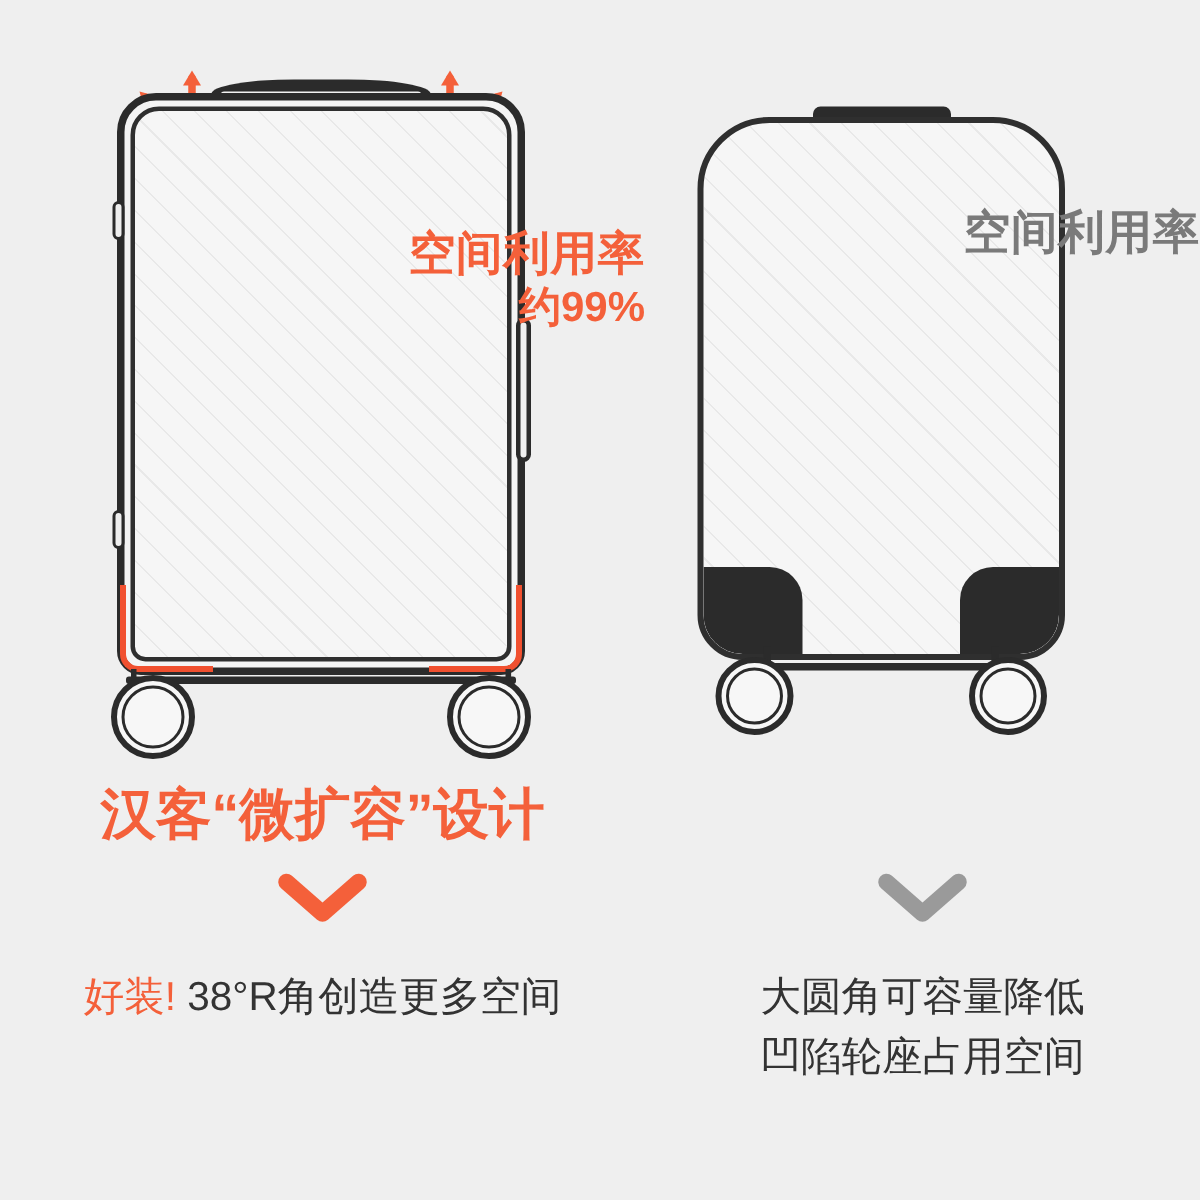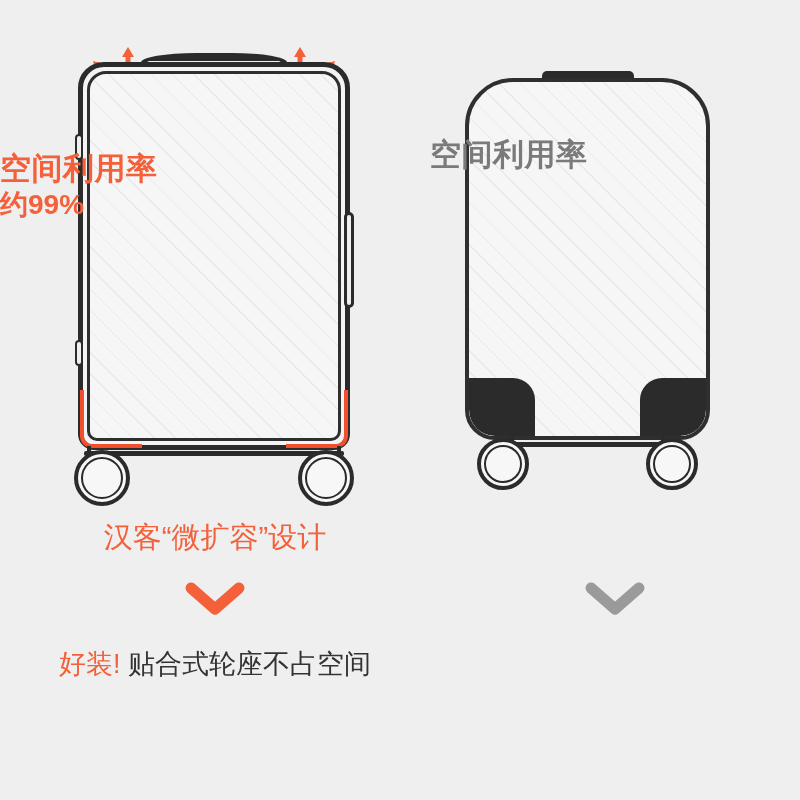--- a/index.html
+++ b/index.html
@@ -256,38 +256,38 @@
     width: 52px; height: 52px;
     bottom: -50px;
   }
   .wheel-r.left  { left: 12px; }
   .wheel-r.right { right: 12px; }
 
   
   .case-label {
     position: absolute;
     left: 0; right: 0;
-    text-align: left;
+    text-align: right;
     line-height: 1.22;
     font-weight: bold;
     z-index: 5;
     pointer-events: none;
   }
   .case-label .l1 { font-size: 31px; display: block; letter-spacing: 0.5px; }
   .case-label .l2 { font-size: 28px; display: block; }
   .label-left  { top: 150px; color: #f4603a; }
   .label-right { top: 136px; color: #7a7a7a; }
 
   
   .caption {
     position: absolute;
     left: 0; right: 0;
     text-align: center;
-    font-size: 29px;
-    font-weight: normal;
+    font-size: 37px;
+    font-weight: bold;
   }
   .caption-left  { top: 518px; color: #f4603a; }
   .caption-right { top: 518px; color: #6e6e6e; }
 
   .chev {
     position: absolute;
     left: 50%;
     transform: translateX(-50%);
     top: 582px;
   }
@@ -370,21 +370,21 @@
     </div>
 
     <div class="caption caption-left">汉客“微扩容”设计</div>
 
     <svg class="chev" width="60" height="34" viewBox="0 0 60 34">
       <path d="M6 6 L30 27 L54 6" fill="none" stroke="#f4603a" stroke-width="11" stroke-linecap="round" stroke-linejoin="round"></path>
     </svg>
 
     <div class="bullets">
       <div class="row">
-        <span class="hi">好装!</span><span> 贴合式轮座不占空间</span>
+        <span class="hi">好装!</span><span> 38°R角创造更多空间</span>
       </div>
     </div>
   </div>
 
   <div class="col col-right">
 
     <div class="stage">
       <div class="case-r-wrap">
 
         <div class="handle-r"></div>
@@ -403,15 +403,23 @@
       <div class="case-label label-right">
         <span class="l1">空间利用率</span>
       </div>
     </div>
 
 
     <svg class="chev" width="60" height="34" viewBox="0 0 60 34">
       <path d="M6 6 L30 27 L54 6" fill="none" stroke="#9a9a9a" stroke-width="11" stroke-linecap="round" stroke-linejoin="round"></path>
     </svg>
 
+    <div class="bullets">
+      <div class="row">
+        <span>大圆角可容量降低</span>
+      </div>
+      <div class="row">
+        <span>凹陷轮座占用空间</span>
+      </div>
+    </div>
   </div>
 
 </div>
 
 </body></html>

